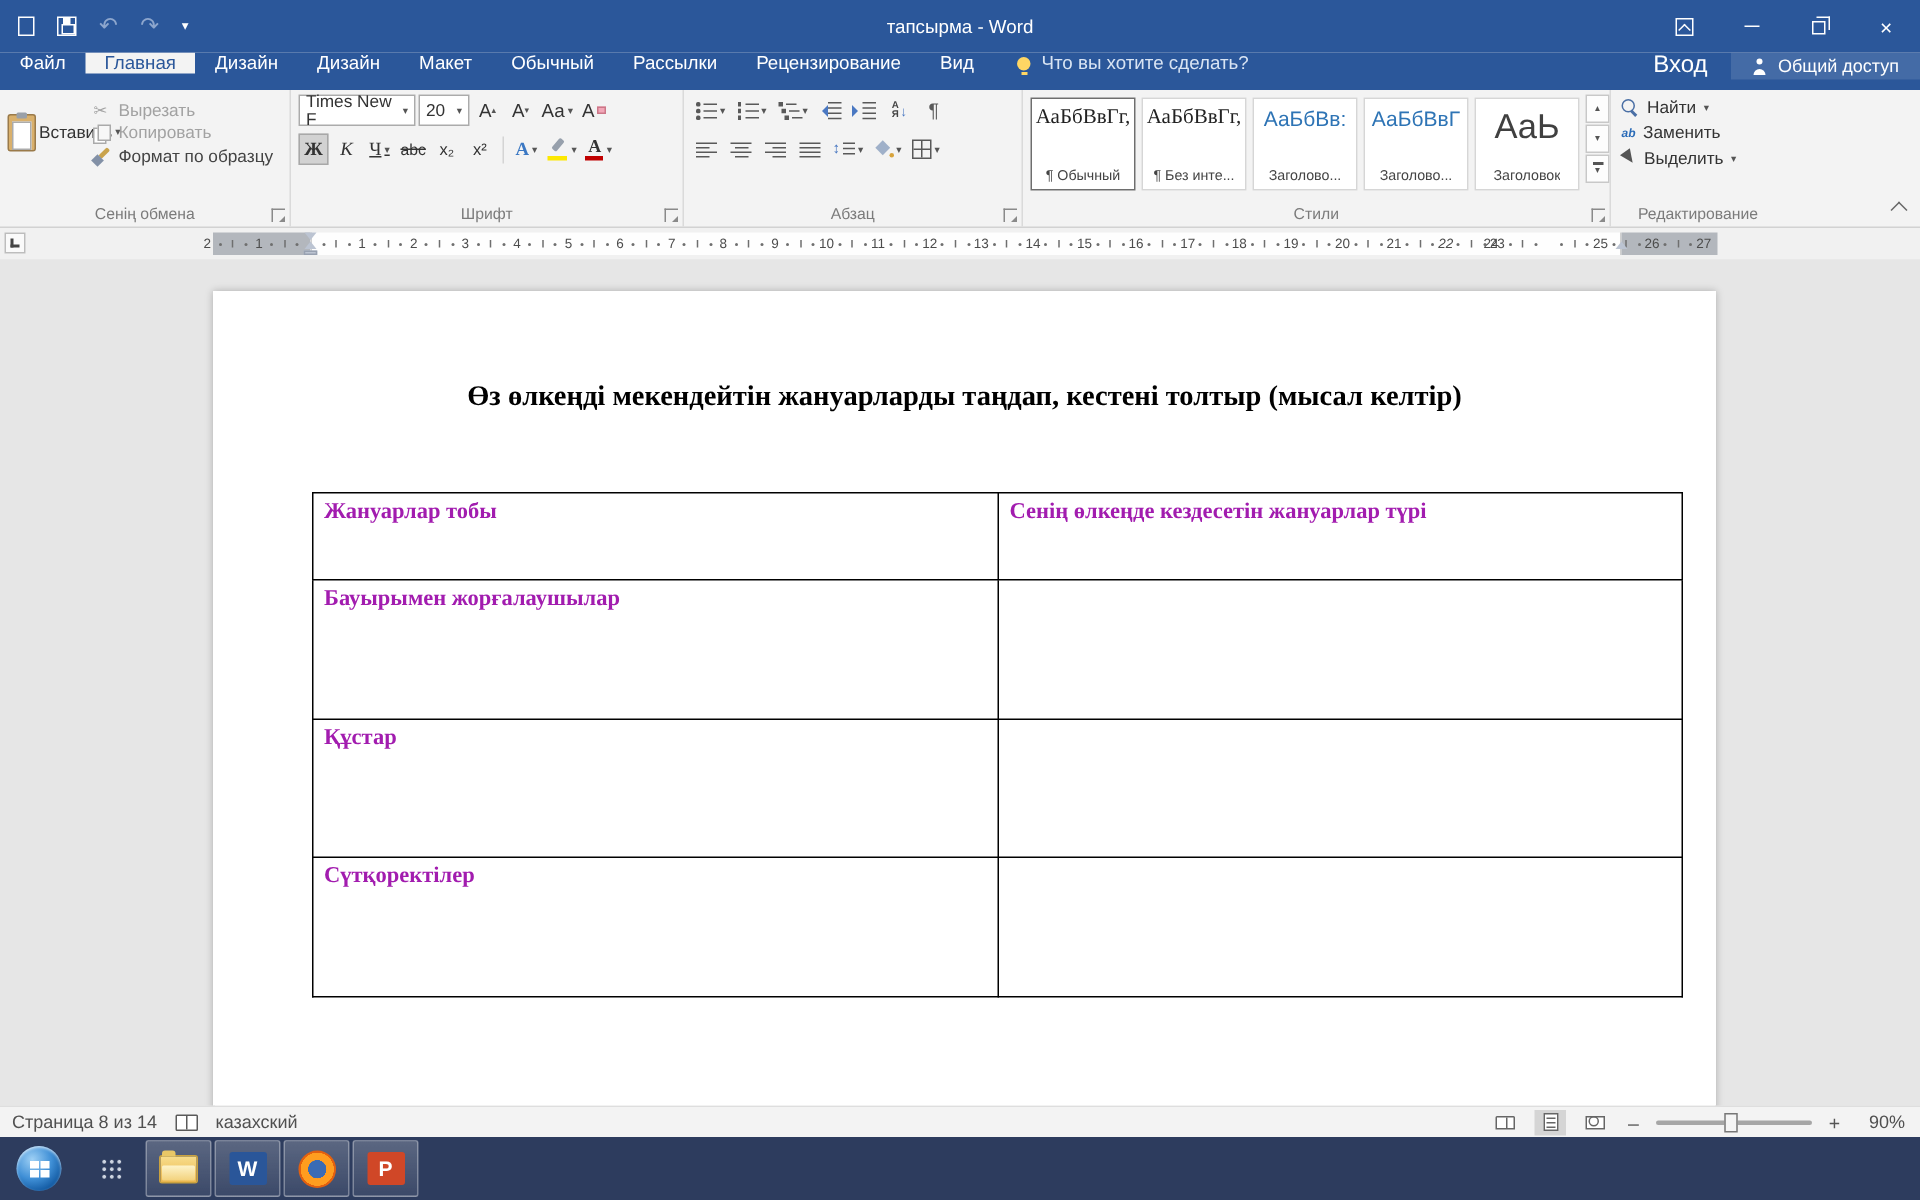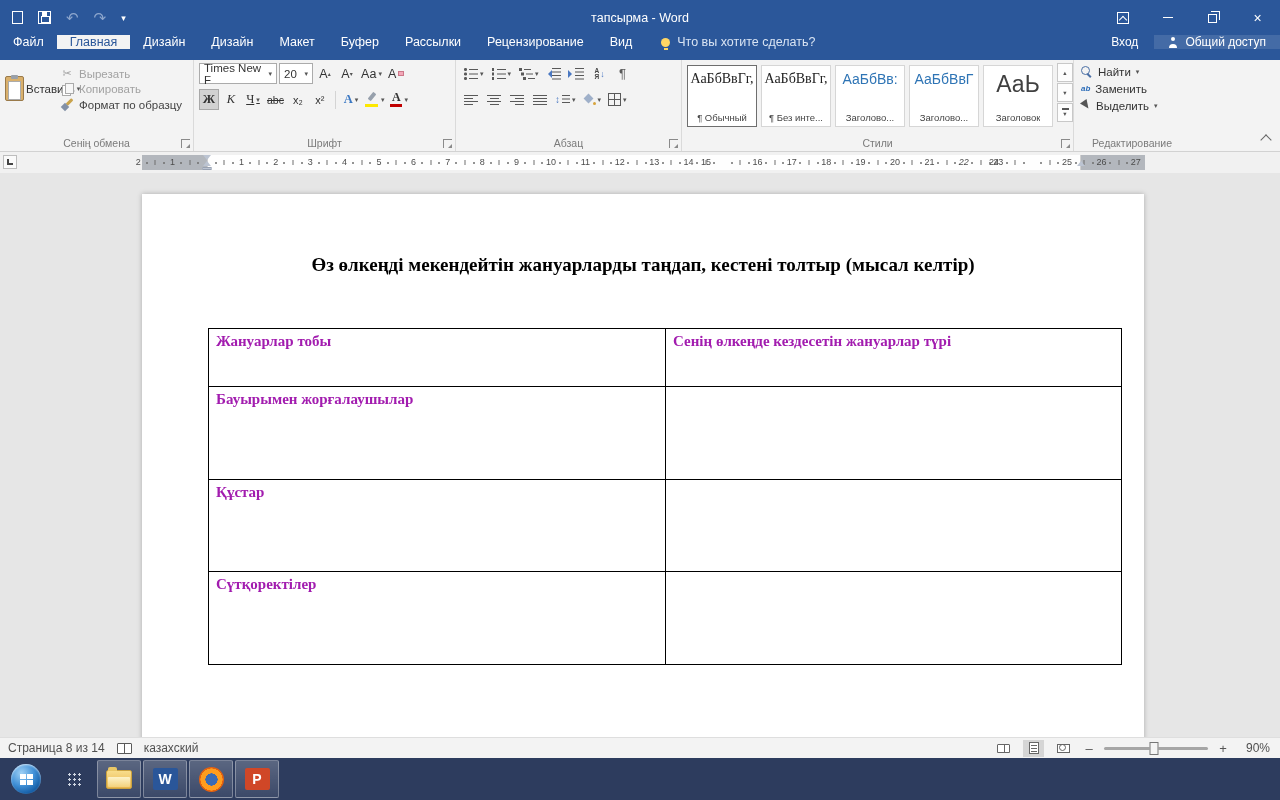--- a/index.html
+++ b/index.html
@@ -28,21 +28,21 @@
 
 
 .tabrow{height:25px;background:#2b579a;display:flex;color:#fff;flex:0 0 auto;align-items:flex-start}
 .tabs{display:flex}
 .tab{padding:0 13px;display:flex;align-items:center;font-size:12.5px;white-space:nowrap}
 .tab.active{background:#f3f3f3;color:#2b579a}
 .tellme{display:flex;align-items:center;gap:7px;margin-left:16px;color:#d9e4f3;font-size:12.5px}
 .bulb{width:9px;height:9px;border-radius:50%;background:#ffd664;position:relative}
 .bulb::after{content:"";position:absolute;left:2.5px;bottom:-3px;width:4px;height:2px;background:#ffd664}
 .acct{margin-left:auto;display:flex;align-items:stretch}
-.signin{display:flex;align-items:center;padding:0 16px;font-size:12px}
+.signin{display:flex;align-items:center;padding:0 16px;font-size:16px}
 .share{display:flex;align-items:center;gap:7px;padding:0 14px;background:rgba(255,255,255,.12);font-size:12px}
 .person{width:10px;height:11px;position:relative;display:inline-block}
 .person::before{content:"";position:absolute;top:0;left:3px;width:4px;height:4px;border-radius:50%;background:#fff}
 .person::after{content:"";position:absolute;bottom:0;left:1px;width:8px;height:4px;border-radius:4px 4px 0 0;background:#fff}
 
 
 .ribbon{height:92px;background:#f3f3f3;display:flex;position:relative;border-bottom:1px solid #d2d2d2;flex:0 0 auto}
 .rgroup{position:relative;border-right:1px solid #dadada;padding:3px 5px 17px;flex:0 0 auto}
 .glabel{position:absolute;bottom:2px;left:0;right:0;text-align:center;font-size:10.5px;color:#7b7b7b;white-space:nowrap}
 .launcher{position:absolute;right:3px;bottom:3px;width:9px;height:9px;border-top:1px solid #8a8a8a;border-left:1px solid #8a8a8a}
@@ -253,21 +253,21 @@
     </div>
   </div>
 
   <div class="tabrow">
     <div class="tabs">
         <div class="tab">Файл</div>
         <div class="tab active">Главная</div>
         <div class="tab">Дизайн</div>
         <div class="tab">Дизайн</div>
         <div class="tab">Макет</div>
-        <div class="tab">Буфер</div>
+        <div class="tab">Обычный</div>
         <div class="tab">Рассылки</div>
         <div class="tab">Рецензирование</div>
         <div class="tab">Вид</div>
       </div>
     <div class="tellme">
       <span class="bulb"></span>
       <span>Что вы хотите сделать?</span>
     </div>
     <div class="acct">
       <span class="signin">Вход</span>
@@ -511,21 +511,21 @@
         <span class="rt num" style="left: 379px;">5</span>
         <span class="rt num" style="left: 413.4px;">6</span>
         <span class="rt num" style="left: 447.8px;">7</span>
         <span class="rt num" style="left: 482.2px;">8</span>
         <span class="rt num" style="left: 516.6px;">9</span>
         <span class="rt num" style="left: 551px;">10</span>
         <span class="rt num" style="left: 585.4px;">11</span>
         <span class="rt num" style="left: 619.8px;">12</span>
         <span class="rt num" style="left: 654.2px;">13</span>
         <span class="rt num" style="left: 688.6px;">14</span>
-        <span class="rt num" style="left: 706px;">15</span>
+        <span class="rt num" style="left: 723px;">15</span>
         <span class="rt num" style="left: 757.4px;">16</span>
         <span class="rt num" style="left: 791.8px;">17</span>
         <span class="rt num" style="left: 826.2px;">18</span>
         <span class="rt num" style="left: 860.6px;">19</span>
         <span class="rt num" style="left: 895px;">20</span>
         <span class="rt num" style="left: 929.4px;">21</span>
         <span class="rt num" style="left: 963.8px; font-style: italic;">22</span>
         <span class="rt num" style="left: 998.2px;">23</span>
         <span class="rt num" style="left: 994px;">24</span>
         <span class="rt num" style="left: 1067px;">25</span>

